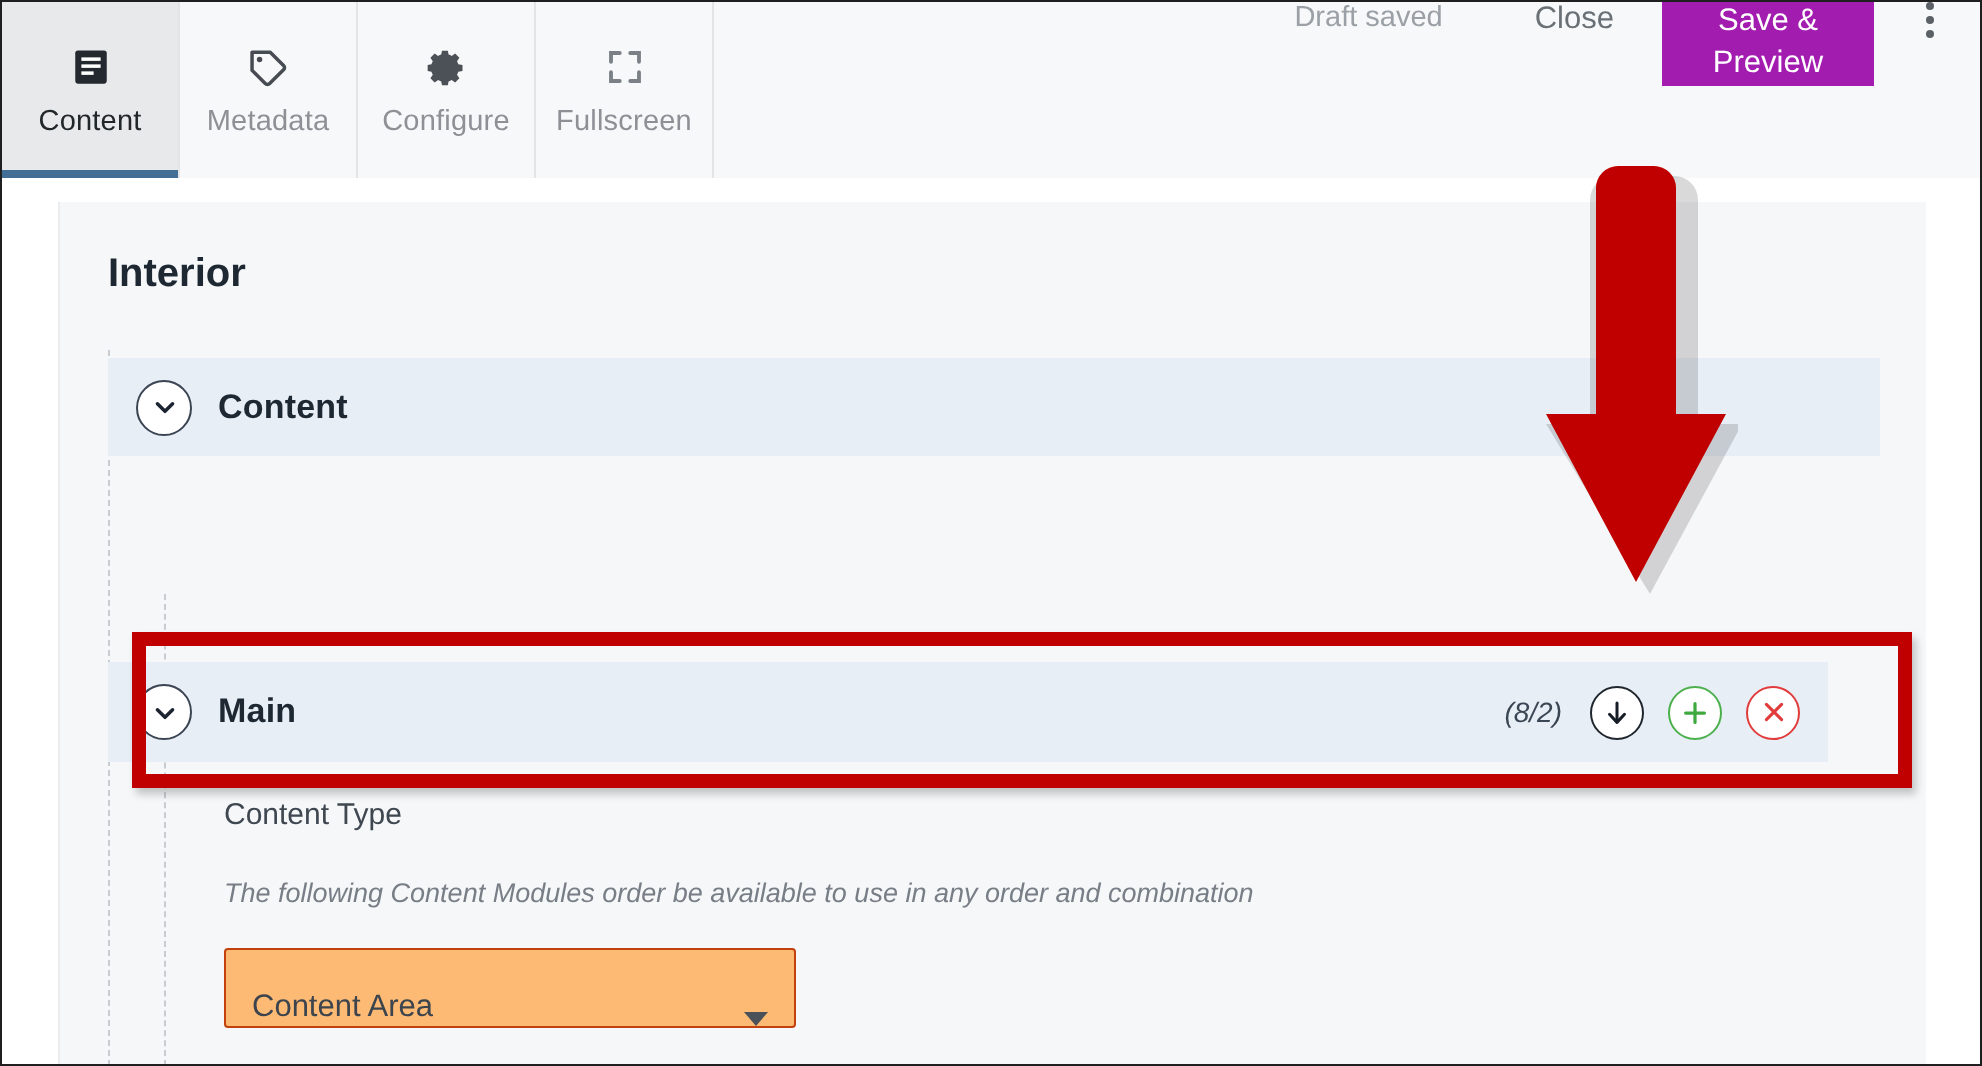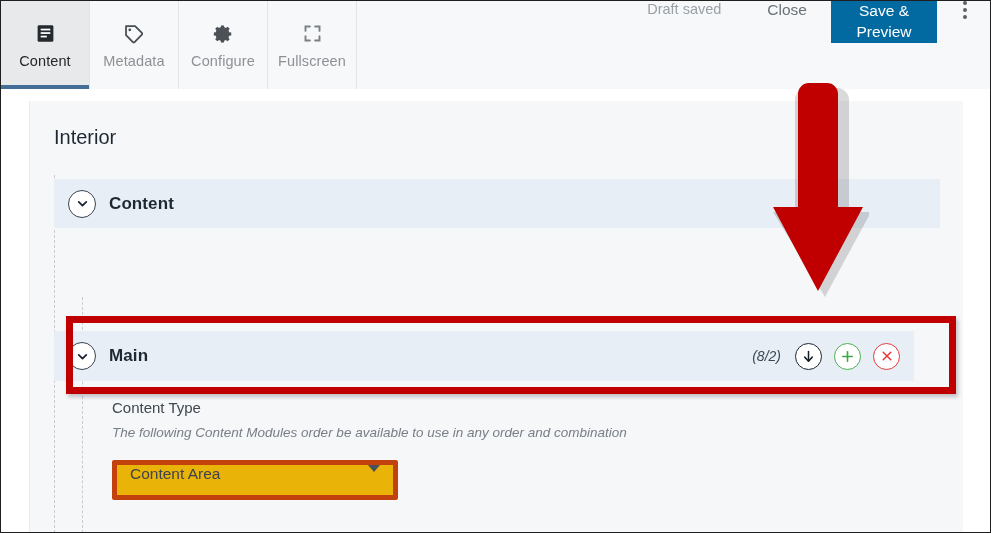--- a/index.html
+++ b/index.html
@@ -81,21 +81,21 @@
   .close-btn {
     display: flex;
     align-items: center;
     font-size: 15.5px;
     color: #6a7176;
     padding: 0 24px;
     cursor: pointer;
   }
   .save-preview {
     width: 106px;
-    background: #0369a1;
+    background: #a21caf;
     color: #ffffff;
     font-size: 15.5px;
     display: flex;
     align-items: center;
     justify-content: center;
     text-align: center;
     line-height: 1.35;
     cursor: pointer;
     padding: 0 12px;
   }
@@ -122,21 +122,21 @@
     width: 934px;
     height: 432px;
     background: #f6f7f9;
     border-left: 1px solid #ececec;
   }
   .page-title {
     position: absolute;
     left: 24px; top: 25px;
     font-size: 20px;
     color: #1e2833;
-    font-weight: 400;
+    font-weight: 700;
   }
 
   
   .rail {
     position: absolute;
     border-left: 1px dashed #c8ccd0;
   }
   .rail-1 { left: 24px; top: 74px; height: 358px; }
   .rail-2 { left: 52px; top: 196px; height: 236px; }
 
@@ -234,36 +234,36 @@
 
   
   .field-contenttype {
     position: absolute;
     left: 82px; top: 298px;
     width: 700px;
   }
   .ct-label {
     font-size: 15px;
     color: #3f4750;
-    margin-bottom: 9px;
+    margin-bottom: 23px;
   }
   .ct-help {
     font-size: 13.5px;
     font-style: italic;
     color: #777e86;
     margin-bottom: 20px;
   }
   .select-box {
     width: 286px;
     height: 40px;
-    background: #eab308;
-    border: 5px solid #c2410c;
+    background: #fdba74;
+    border: 1px solid #c2410c;
     border-radius: 2px;
     display: flex;
-    align-items: flex-start;
+    align-items: flex-end;
     padding: 0 13px;
     cursor: pointer;
   }
   .select-value { font-size: 15.5px; color: #3c444d; }
   .select-caret {
     margin-left: auto;
     width: 0; height: 0;
     border-left: 6px solid transparent;
     border-right: 6px solid transparent;
     border-top: 7px solid #4a5158;

